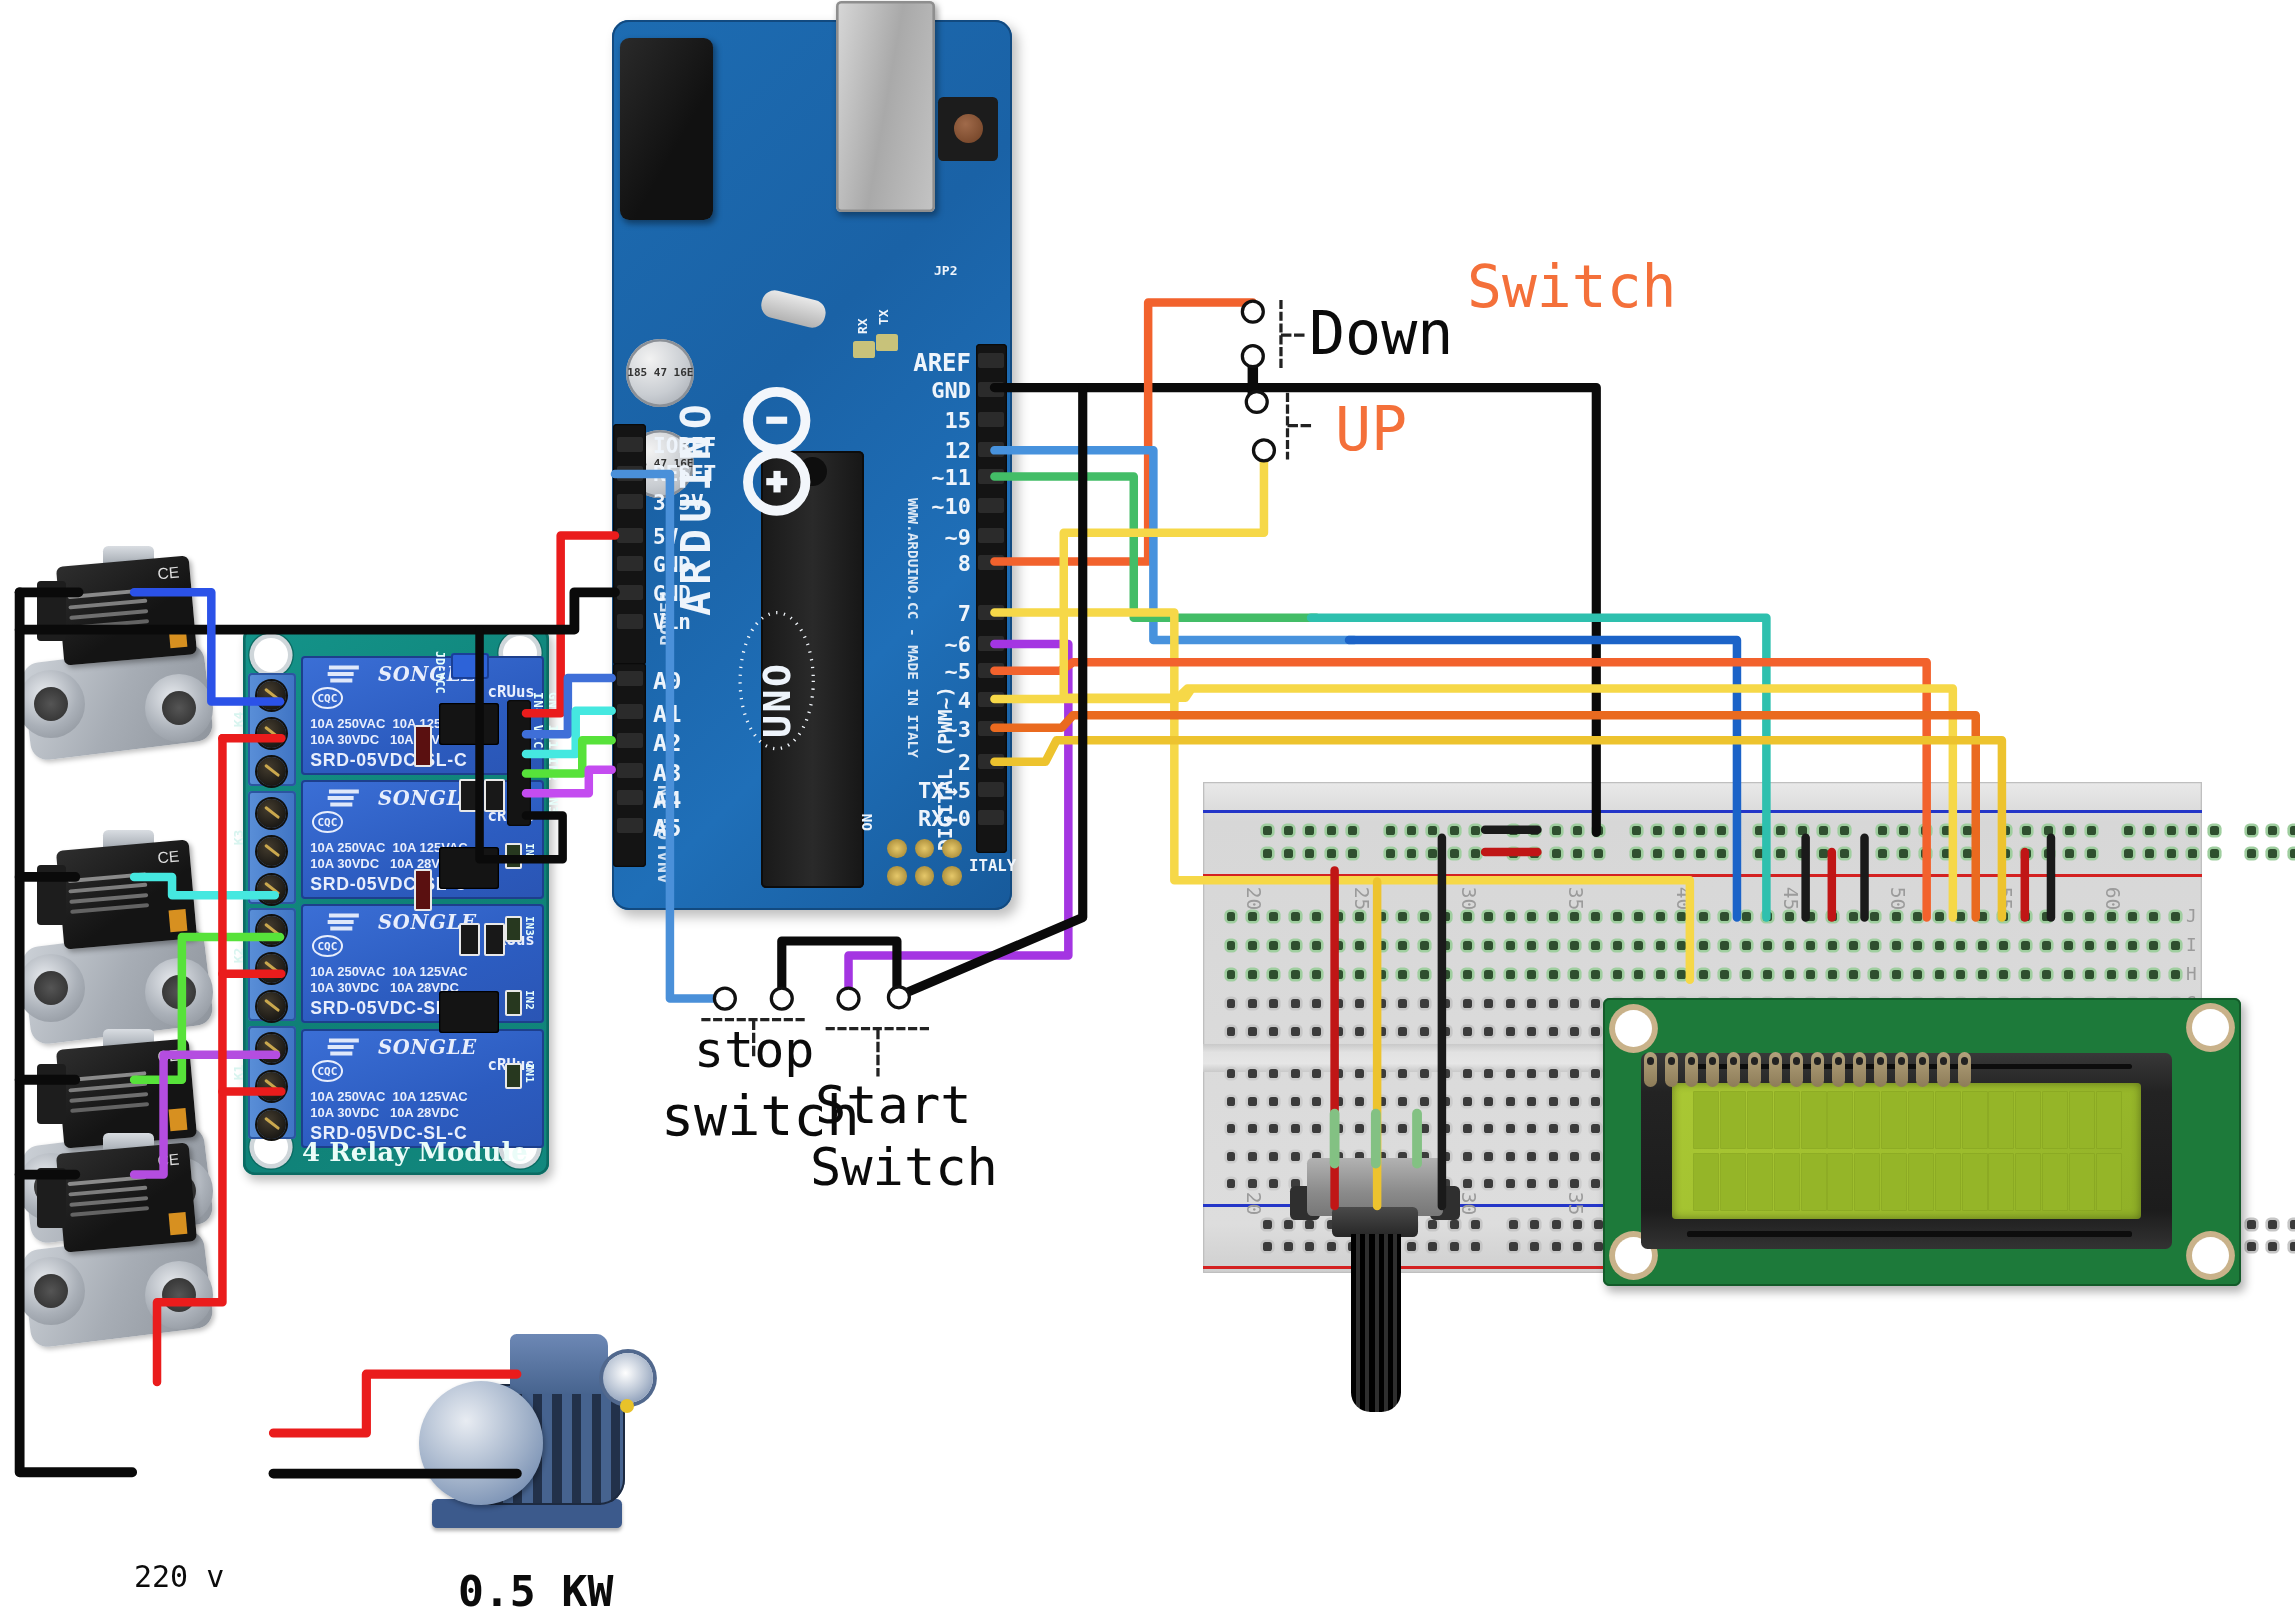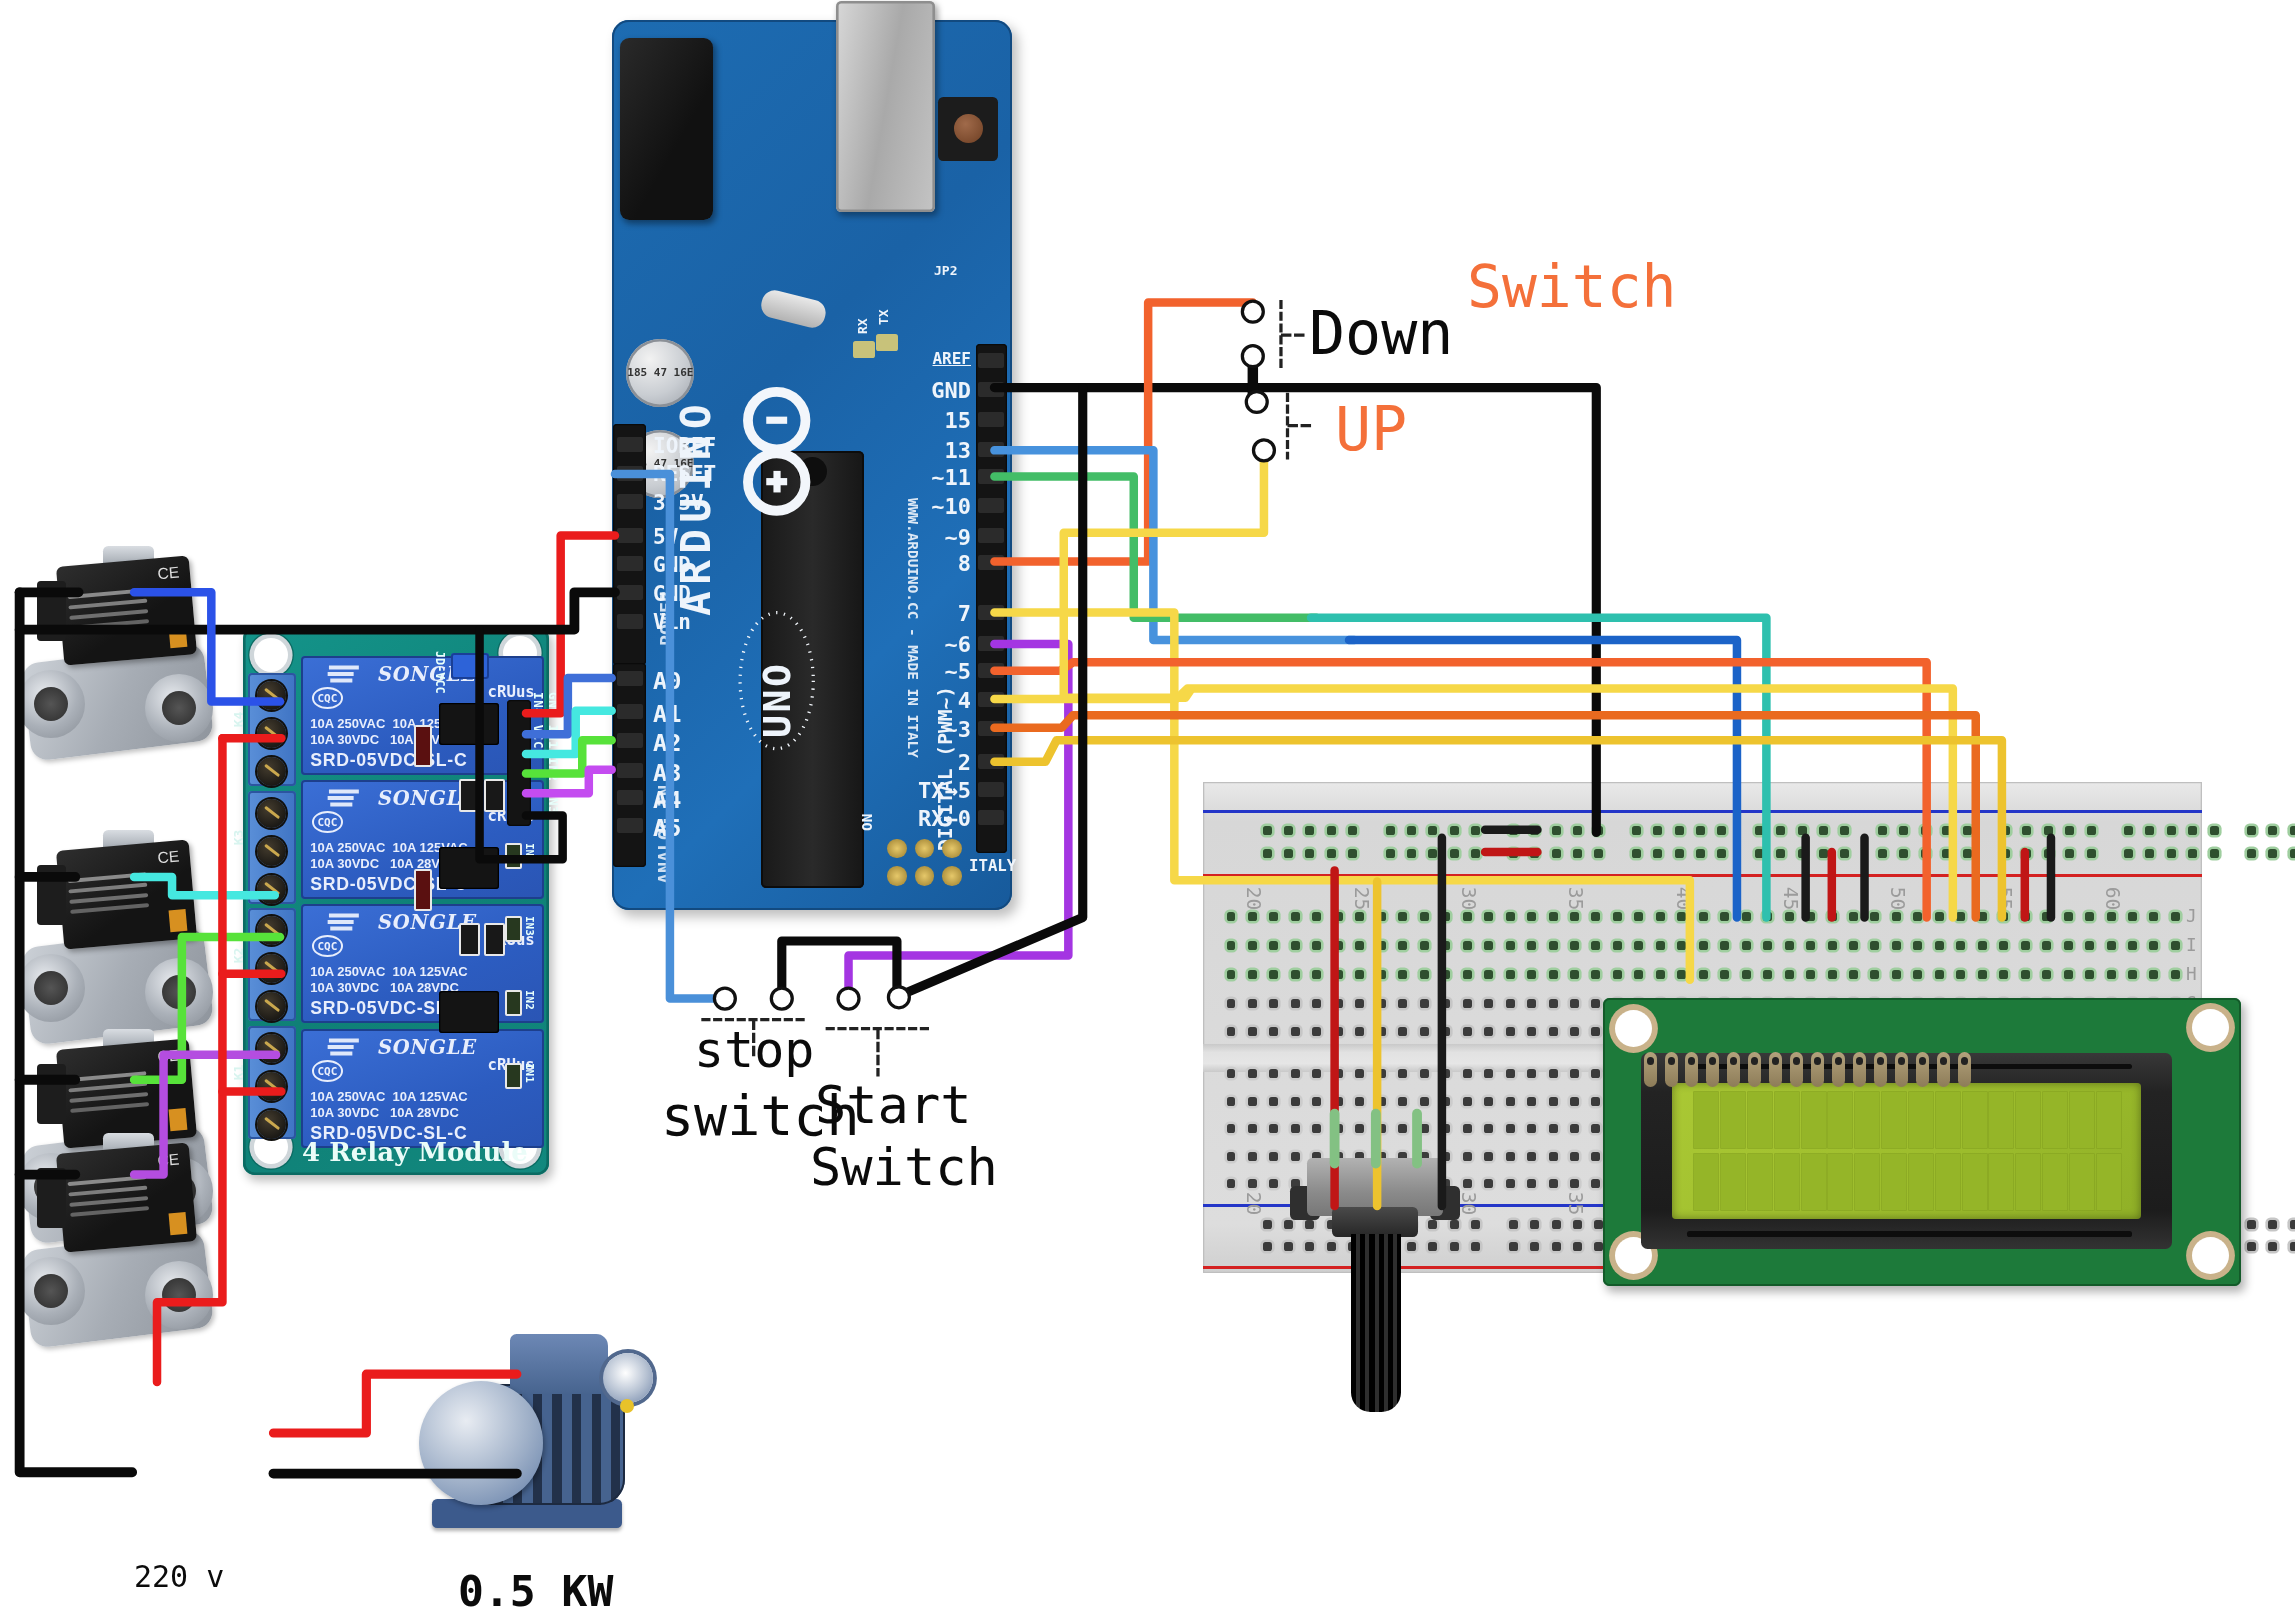--- a/index.html
+++ b/index.html
@@ -311,27 +311,27 @@
     <div id="icsp" class="abs" style="left:275px;top:819px;width:79px;height:50px;">
         <div style="position: absolute; left: 0px; top: 0px; width: 19.6px; height: 19.6px; border-radius: 50%; background: radial-gradient(rgb(230, 200, 106), rgb(154, 125, 46));"></div>
         <div style="position: absolute; left: 27.5px; top: 0px; width: 19.6px; height: 19.6px; border-radius: 50%; background: radial-gradient(rgb(230, 200, 106), rgb(154, 125, 46));"></div>
         <div style="position: absolute; left: 55px; top: 0px; width: 19.6px; height: 19.6px; border-radius: 50%; background: radial-gradient(rgb(230, 200, 106), rgb(154, 125, 46));"></div>
         <div style="position: absolute; left: 0px; top: 27.5px; width: 19.6px; height: 19.6px; border-radius: 50%; background: radial-gradient(rgb(230, 200, 106), rgb(154, 125, 46));"></div>
         <div style="position: absolute; left: 27.5px; top: 27.5px; width: 19.6px; height: 19.6px; border-radius: 50%; background: radial-gradient(rgb(230, 200, 106), rgb(154, 125, 46));"></div>
         <div style="position: absolute; left: 55px; top: 27.5px; width: 19.6px; height: 19.6px; border-radius: 50%; background: radial-gradient(rgb(230, 200, 106), rgb(154, 125, 46));"></div>
       </div>
     <div class="ard-txt" style="left:357px;top:836px;font-size:15.7px;">ITALY</div>
     <div id="ard-pin-labels">
-        <div class="ard-txt" style="right: 41px; top: 329px; font-size: 16px; text-align: right; position: absolute; text-decoration: underline;">AREF</div>
+        <div class="ard-txt" style="right: 41px; top: 329px; font-size: 24px; text-align: right; position: absolute;">AREF</div>
         <div style="position: absolute; left: 366px; top: 333px; width: 26px; height: 15.7px; background: rgb(43, 43, 43); border-radius: 2px;"></div>
         <div class="ard-txt" style="right: 41px; top: 358px; font-size: 22px; text-align: right; position: absolute;">GND</div>
         <div style="position: absolute; left: 366px; top: 362px; width: 26px; height: 15.7px; background: rgb(43, 43, 43); border-radius: 2px;"></div>
         <div class="ard-txt" style="right: 41px; top: 388px; font-size: 22px; text-align: right; position: absolute;">15</div>
         <div style="position: absolute; left: 366px; top: 392px; width: 26px; height: 15.7px; background: rgb(43, 43, 43); border-radius: 2px;"></div>
-        <div class="ard-txt" style="right: 41px; top: 418px; font-size: 22px; text-align: right; position: absolute;">13</div>
+        <div class="ard-txt" style="right: 41px; top: 418px; font-size: 22px; text-align: right; position: absolute;">12</div>
         <div style="position: absolute; left: 366px; top: 422px; width: 26px; height: 15.7px; background: rgb(43, 43, 43); border-radius: 2px;"></div>
         <div class="ard-txt" style="right: 41px; top: 445px; font-size: 22px; text-align: right; position: absolute;">~11</div>
         <div style="position: absolute; left: 366px; top: 449px; width: 26px; height: 15.7px; background: rgb(43, 43, 43); border-radius: 2px;"></div>
         <div class="ard-txt" style="right: 41px; top: 474px; font-size: 22px; text-align: right; position: absolute;">~10</div>
         <div style="position: absolute; left: 366px; top: 478px; width: 26px; height: 15.7px; background: rgb(43, 43, 43); border-radius: 2px;"></div>
         <div class="ard-txt" style="right: 41px; top: 505px; font-size: 22px; text-align: right; position: absolute;">~9</div>
         <div style="position: absolute; left: 366px; top: 508px; width: 26px; height: 15.7px; background: rgb(43, 43, 43); border-radius: 2px;"></div>
         <div class="ard-txt" style="right: 41px; top: 531px; font-size: 22px; text-align: right; position: absolute;">8</div>
         <div style="position: absolute; left: 366px; top: 535px; width: 26px; height: 15.7px; background: rgb(43, 43, 43); border-radius: 2px;"></div>
         <div class="ard-txt" style="right: 41px; top: 581px; font-size: 22px; text-align: right; position: absolute;">7</div>

